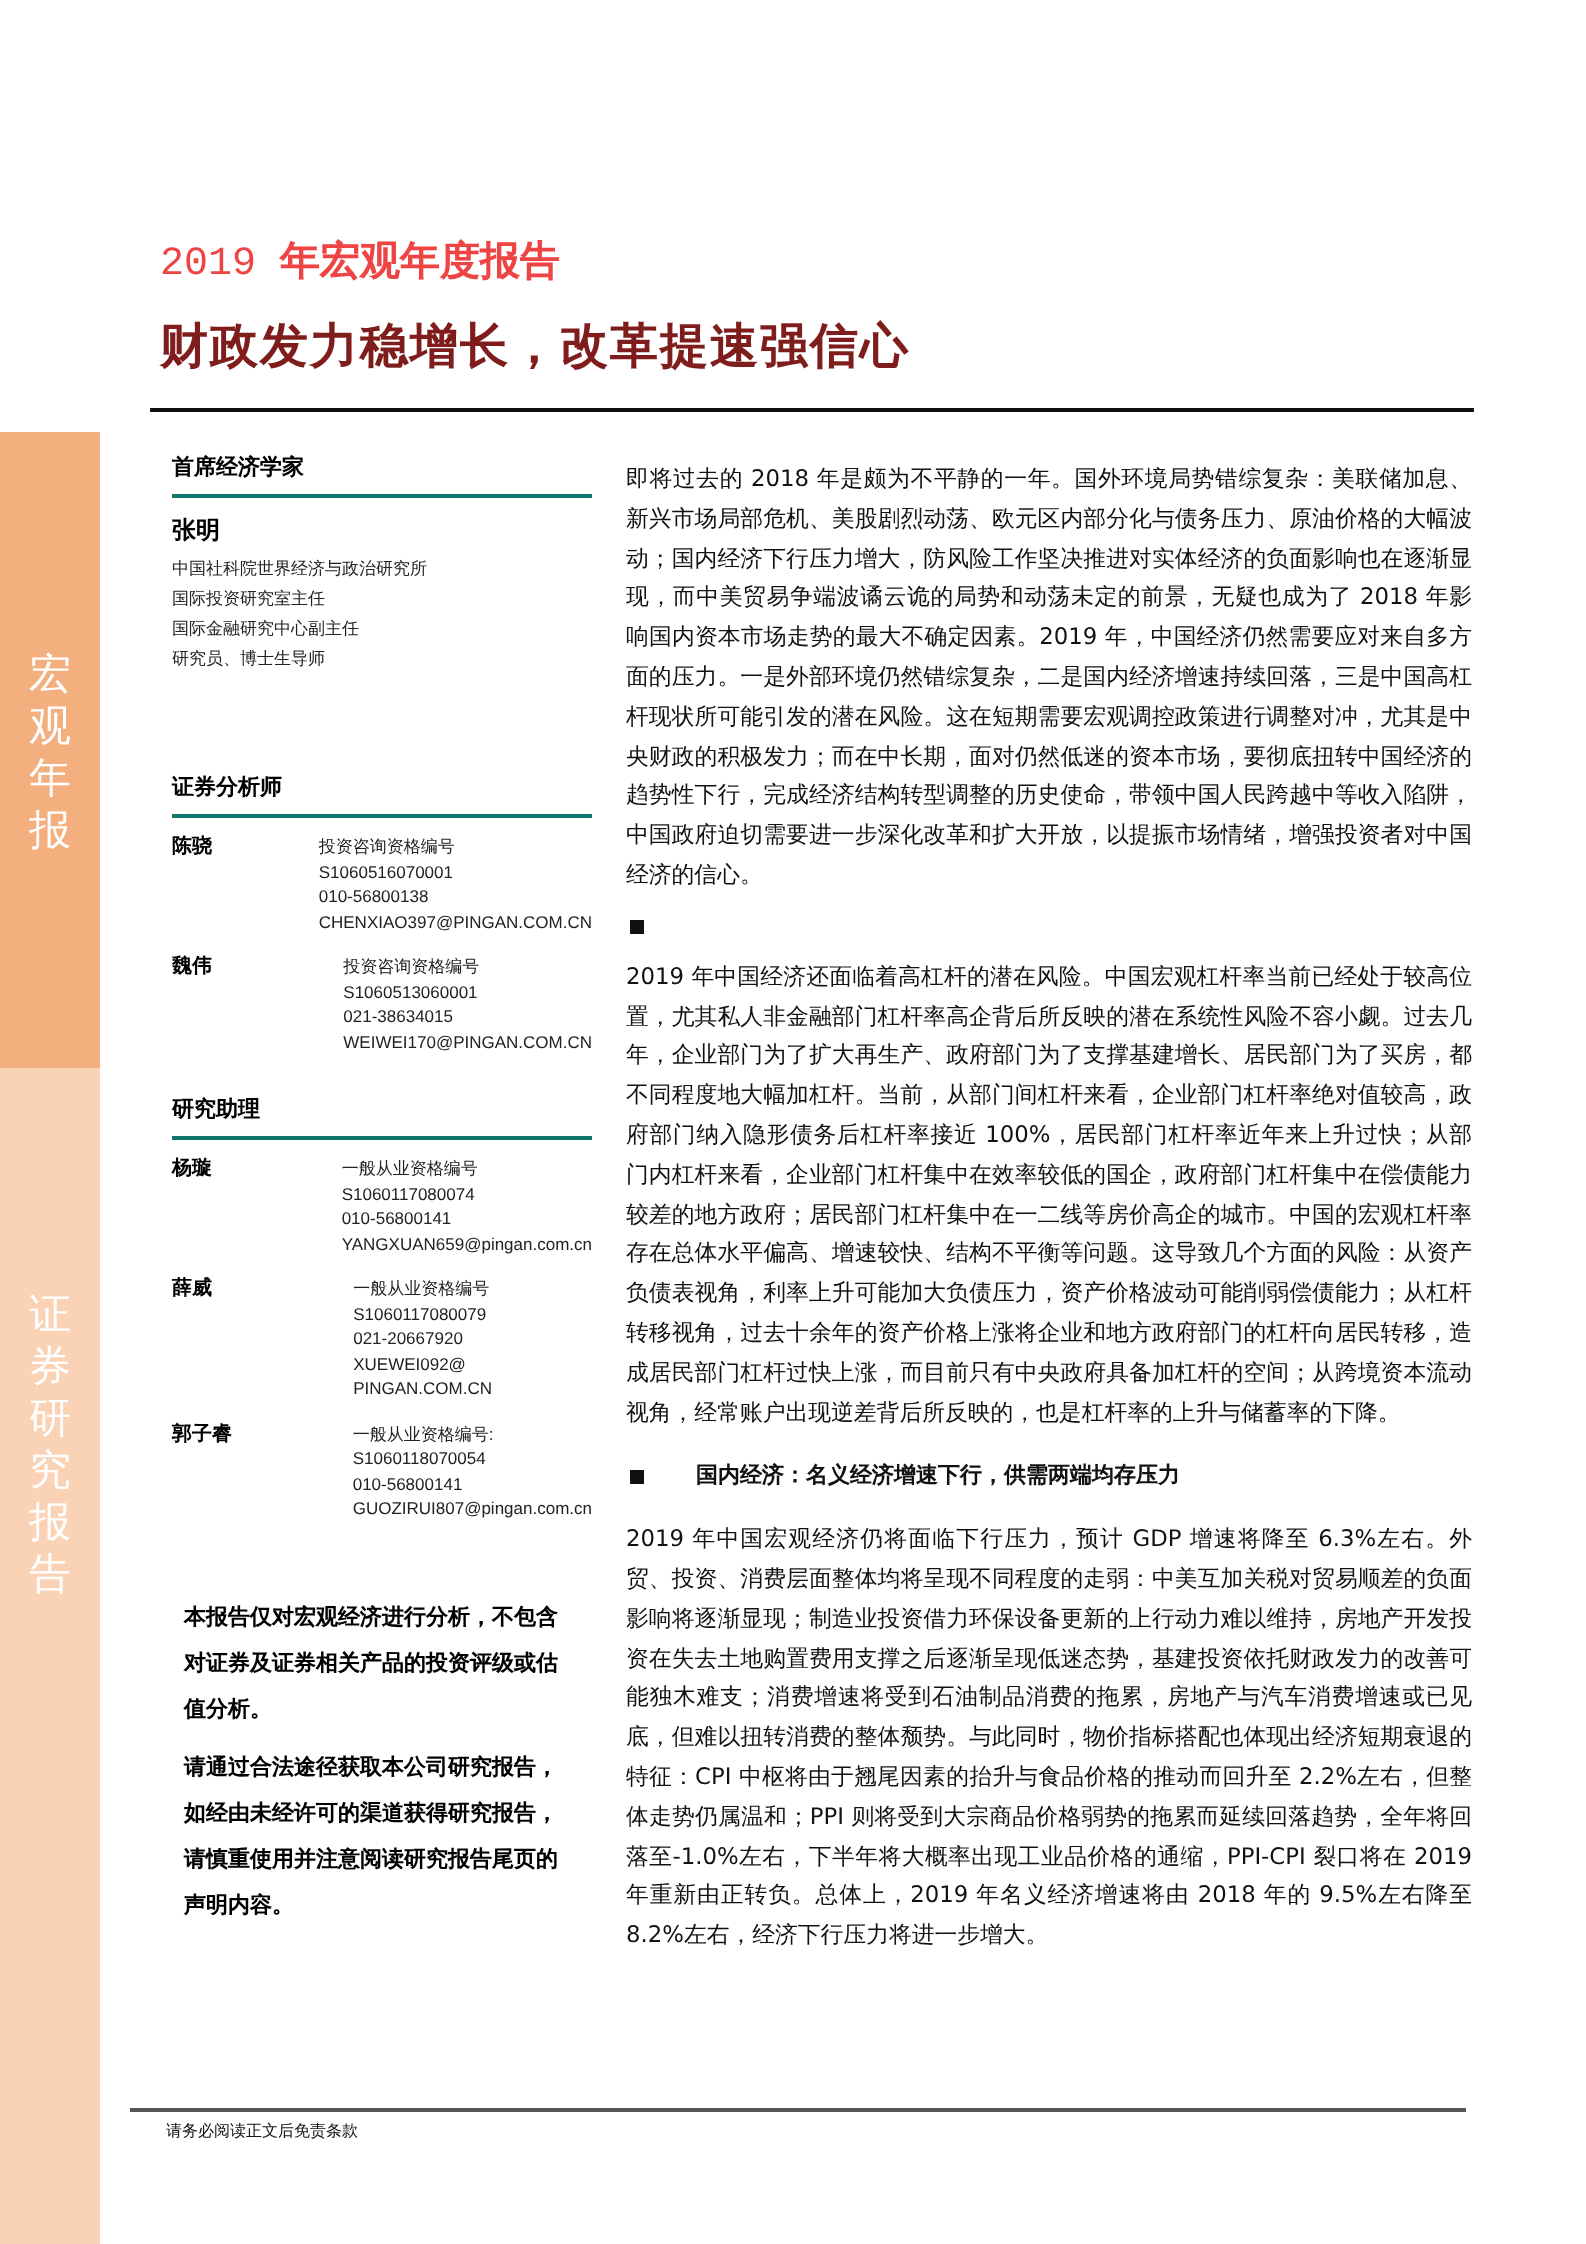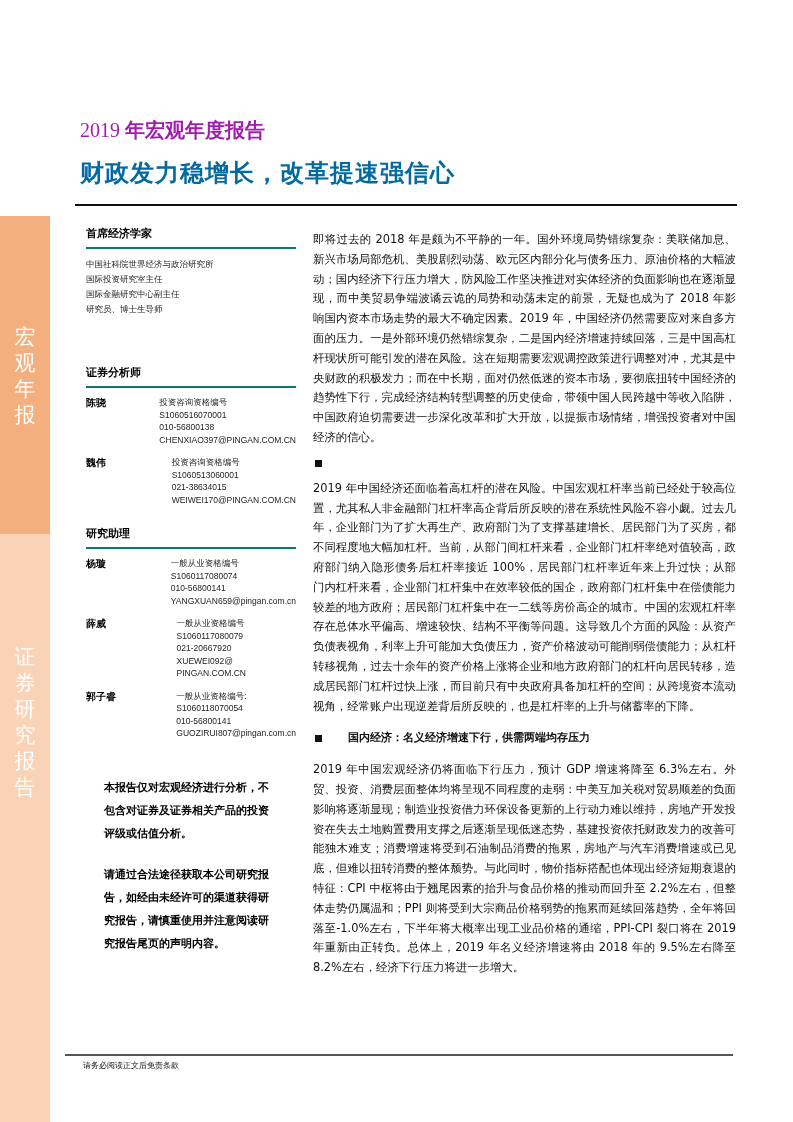--- a/index.html
+++ b/index.html
@@ -5,34 +5,34 @@
   html, body { margin:0; padding:0; background:#ffffff; }
   body { width:793px; height:1122px; position:relative; overflow:hidden;
          font-family:"DejaVu Sans", "Liberation Sans", sans-serif; color:#000; }
   .side-top { position:absolute; left:0; top:216px; width:50px; height:318px; background:#F3AF7E; }
   .side-bottom { position:absolute; left:0; top:534px; width:50px; height:588px; background:#FAD2B5; }
   .side-label { position:absolute; left:0; width:50px; text-align:center; color:#ffffff;
                 font-size:21px; line-height:26px; }
   .side-label span { display:block; }
   .side-top .side-label { top:108px; }
   .side-bottom .side-label { top:110px; }
-  .report-type { position:absolute; left:80px; top:117px; font-size:20px; font-family:Liberation Serif, serif; color:#a21caf; letter-spacing:0px; }
+  .report-type { position:absolute; left:80px; top:117px; font-size:20px; font-family:Liberation Mono, monospace; color:#ef4444; letter-spacing:0px; }
   .report-type b { font-weight:bold; }
-  .report-title { position:absolute; left:80px; top:157px; font-size:24px; font-weight:bold; color:#0369a1; letter-spacing:1px; }
+  .report-title { position:absolute; left:80px; top:157px; font-size:24px; font-weight:bold; color:#7f1d1d; letter-spacing:1px; }
   .top-rule { position:absolute; left:75px; top:204px; width:662px; height:2px; background:#111; }
 
   .left-col { position:absolute; left:86px; top:226px; width:210px; font-size:8.5px; }
   .sec-head { font-size:11px; font-weight:bold; padding-bottom:6px; border-bottom:2px solid #0f766e; margin-bottom:8px; }
   .chief-name { font-size:12px; font-weight:bold; margin:4px 0 4px 0; }
   .chief-line { font-size:8.5px; line-height:15px; color:#222; }
   .person { display:flex; margin-bottom:10px;gap:44px; }
   .person-name { width:50px; font-weight:bold; font-size:10px; line-height:14px; }
   .person-info { font-size:8.5px; line-height:12.5px; color:#222; font-family:"Liberation Sans", sans-serif; }
   .disclaimer { font-size:11px; font-weight:bold; line-height:23px; margin-top:36px; width:205px; }
-  .disclaimer p { margin:18px; }
+  .disclaimer p { margin:6px; }
 
   .main-col { position:absolute; left:313px; top:230px; width:423px; font-size:11.4px; line-height:19.8px; color:#111; text-align:justify; }
   .main-col p { margin:0 0 12px 0; }
   .bullet-head { font-weight:bold; font-size:11px; display:flex; align-items:center; margin:4px 0 12px 0; }
   .bullet-square { width:7px; height:7px; background:#111; margin:0 26px 0 2px; flex-shrink:0; }
 
   .bottom-rule { position:absolute; left:65px; top:1054px; width:668px; height:2px; background:#555; }
   .footer-note { position:absolute; left:83px; top:1060px; font-size:8px; color:#111; }
 </style>
 </head>
@@ -56,20 +56,21 @@
     <span>告</span>
   </div>
 </div>
 
 <div class="report-type"><span>2019</span><b> 年宏观年度报告</b></div>
 <div class="report-title">财政发力稳增长，改革提速强信心</div>
 <div class="top-rule"></div>
 
 <div class="left-col">
   <div class="sec-head">首席经济学家</div>
+  <div class="chief-name">张明</div>
   <div class="chief-line">中国社科院世界经济与政治研究所</div>
   <div class="chief-line">国际投资研究室主任</div>
   <div class="chief-line">国际金融研究中心副主任</div>
   <div class="chief-line">研究员、博士生导师</div>
 
   <div style="height:48px"></div>
   <div class="sec-head">证券分析师</div>
   <div class="person">
     <div class="person-name">陈骁</div>
     <div class="person-info">

